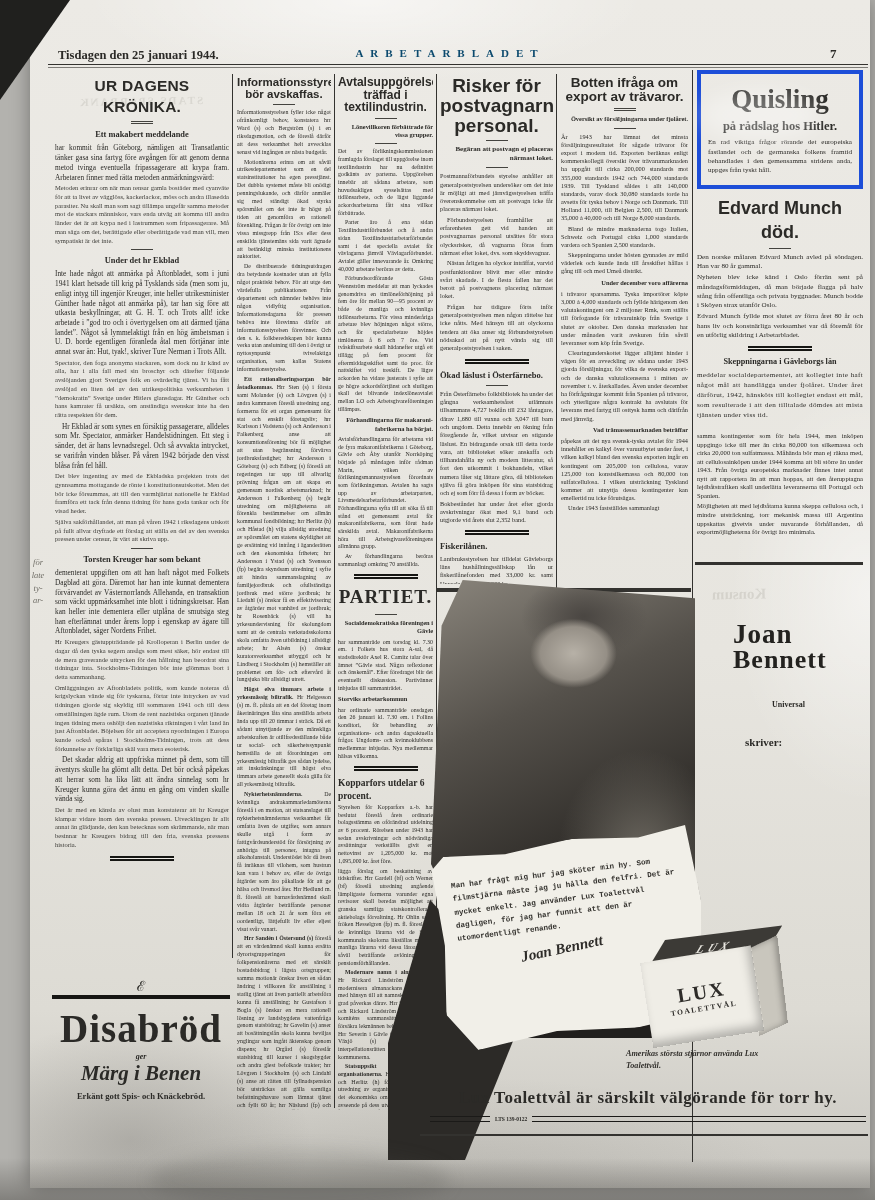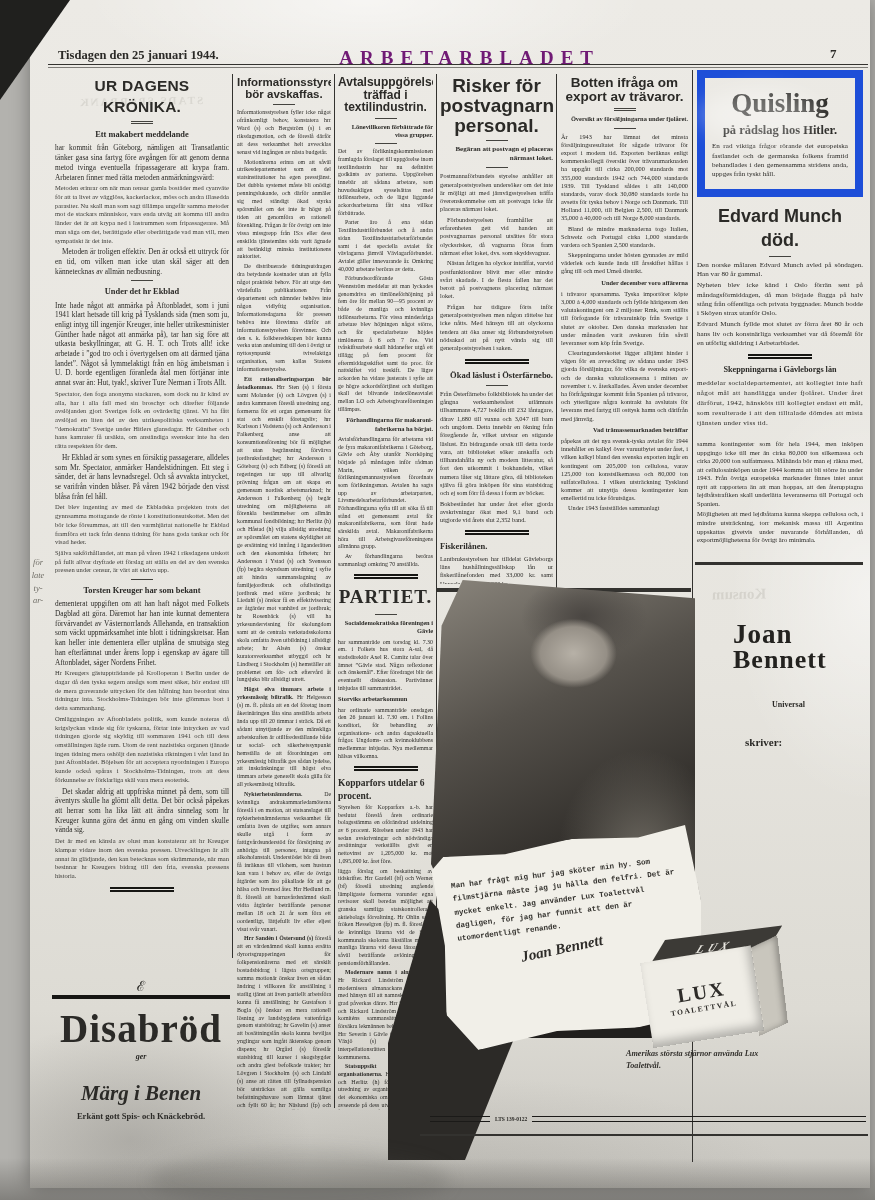--- a/index.html
+++ b/index.html
@@ -15,22 +15,22 @@
       linear-gradient(180deg, #eceae5 0%, #e7e5df 55%, #dddbd4 85%, #c9c7c1 100%);
     box-shadow:0 0 18px rgba(0,0,0,.35);}
   .corner-tl{position:absolute;left:0;top:0;width:70px;height:100px;background:#20201e;
     clip-path:polygon(0 0,100% 0,0 100%);}
   .edge-bottom{position:absolute;left:0;top:1158px;width:875px;height:42px;
     background:linear-gradient(180deg,rgba(70,68,64,.0),rgba(70,68,64,.45));}
   .stain{position:absolute;border-radius:50%;pointer-events:none;}
 
   
   .hdr-date{position:absolute;left:58px;top:48px;font-size:12.5px;font-weight:bold;}
-  .hdr-mast{position:absolute;left:300px;top:47px;width:300px;text-align:right;
-    font-size:19px;letter-spacing:7px;font-weight:bold;color:#701a75;}
+  .hdr-mast{position:absolute;left:300px;top:47px;width:300px;text-align:center;
+    font-size:11px;letter-spacing:7px;font-weight:bold;color:#0c4a6e;}
   .hdr-page{position:absolute;left:830px;top:46px;font-size:13px;font-weight:bold;}
   .rule{position:absolute;background:#33322f;}
 
   
   .col{position:absolute;text-align:justify;overflow:hidden;}
   .col p{margin:0 0 2px;text-indent:7px;}
   .col p.ni{text-indent:0;}
   .sm{font-size:90%;color:#3d3c38;}
   .ah{font-weight:bold;text-align:center;margin:5px 0 3px;text-indent:0;}
   .dash{width:22px;border-top:1px solid #44433f;margin:4px auto;}
@@ -48,26 +48,26 @@
   .h-sans{font-family:"Liberation Sans",sans-serif;font-weight:bold;text-align:center;
     line-height:1.05;margin:2px 0 3px;}
   .cB .h-sans{font-size:11.5px;}
   .cC .h-sans{font-size:12px;}
   .subh{font-weight:bold;font-size:6.4px;text-align:right;margin:3px 0;}
   .cD{left:440px;top:74px;width:113px;height:510px;font-size:6.3px;line-height:1.32;}
   .cD .h-sans{font-size:19px;}
   .cD .subh{font-size:7px;}
   .cE{left:561px;top:74px;width:127px;height:496px;font-size:6.3px;line-height:1.3;}
   .cE .h-sans{font-size:13.5px;}
-  .midh{font-weight:bold;font-size:8.5px;text-align:right;margin:4px 0 2px;}
+  .midh{font-weight:bold;font-size:8.5px;text-align:left;margin:4px 0 2px;}
   .midh2{font-weight:bold;font-size:9.5px;text-align:left;margin:4px 0 2px;font-family:Liberation Serif, serif;}
   .partiet{font-size:19px;font-weight:bold;text-align:center;letter-spacing:1px;margin:4px 0 2px;}
 
   .cF{left:697px;top:70px;width:166px;height:512px;font-size:7.1px;line-height:1.3;}
-  .qbox{border:8px solid #1d4ed8;padding:6px 7px 8px;margin-bottom:8px;}
+  .qbox{border:4px solid #1d4ed8;padding:6px 7px 8px;margin-bottom:8px;}
   .qtitle{font-size:27px;font-weight:bold;text-align:center;margin:2px 0 1px;}
   .qsub{font-size:12.5px;font-weight:bold;text-align:center;margin:0 0 4px;}
   .munchh{font-family:"Liberation Sans",sans-serif;font-size:18px;font-weight:bold;
     text-align:center;margin:4px 0 2px;}
   .polish{font-weight:bold;font-size:8.2px;text-align:center;margin:3px 0 2px;}
   .polis p{letter-spacing:.3px;line-height:1.42;}
 
   
   .photo{position:absolute;left:431px;top:580px;width:264px;height:458px;
     background:
@@ -107,21 +107,21 @@
   .slogan{position:absolute;left:428px;top:1088px;width:440px;text-align:center;
     font-size:17px;font-weight:bold;letter-spacing:.5px;}
   .codeline{position:absolute;left:430px;top:1116px;width:436px;display:flex;align-items:center;}
   .codeline .dbl{flex:0 0 auto;height:4px;border-top:1px solid #1b1a18;border-bottom:1px solid #1b1a18;}
   .codeline .code{font-size:5.5px;font-weight:bold;margin:0 5px;white-space:nowrap;}
 
   
   .disa{position:absolute;left:52px;top:978px;width:178px;text-align:center;}
   .disa .topbar{height:4px;background:#161613;margin-bottom:10px;}
   .disa .brand{font-size:39px;font-weight:bold;letter-spacing:1px;line-height:1;}
-  .disa .ger{font-size:8px;font-weight:bold;margin:4px 0 20px;font-style:italic;}
+  .disa .ger{font-size:8px;font-weight:bold;margin:4px 0 0;font-style:italic;}
   .disa .line{font-size:21px;font-weight:bold;font-style:italic;}
   .disa .tag{font-size:8.6px;font-weight:bold;margin-top:5px;}
   .squig{font-size:14px;text-align:center;margin:-2px 0 0;}
 
   .margin-note{position:absolute;left:30px;top:556px;width:16px;font-size:8.5px;
     font-style:italic;color:#6f6d66;line-height:1.5;text-align:center;}
   .ghost{position:absolute;font-weight:bold;color:#8b887d;transform:scaleX(-1) rotate(1deg);
     pointer-events:none;}
   .g1{left:78px;top:95px;font-size:11px;opacity:.18;letter-spacing:2px;}
   .g2{left:712px;top:586px;font-size:15px;opacity:.2;}
@@ -148,21 +148,20 @@
   <div class="ghost g1">STADS SPARBANK</div>
   <div class="ghost g2">Konsum</div>
   <div class="margin-note">för late ty- ar-</div>
 
   <div class="col cA">
     <div class="title">UR DAGENS KRÖNIKA.</div>
     <div class="dash2"></div>
     <div class="ah">Ett makabert meddelande</div>
     <p class="ni">har kommit från Göteborg, nämligen att Transatlantic tänker gasa sina fartyg före avgången för att genom denna metod tvinga eventuella fripassagerare att krypa fram. Arbetaren finner med rätta metoden anmärkningsvärd:</p>
     <p class="sm ni">Metoden erinrar om när man rensar gamla bostäder med cyanväte för att ta livet av vägglöss, kackerlackor, möss och andra illasedda parasiter. Nu skall man som sagt tillämpa ungefär samma metoder mot de stackars människor, vars enda utväg att komma till andra länder det är att krypa ned i lastrummen som fripassagerare. Må man säga om det, berättigade eller oberättigade vad man vill, men sympatiskt är det inte.</p>
-    <p>Metoden är troligen effektiv. Den är också ett uttryck för en tid, om vilken man icke utan skäl säger att den kännetecknas av allmän nedbusning.</p>
     <div class="dash"></div>
     <div class="ah">Under det hr Ekblad</div>
     <p class="ni">Inte hade något att anmärka på Aftonbladet, som i juni 1941 klart hetsade till krig på Tysklands sida (men som ju, enligt intyg till ingenjör Kreuger, inte heller utrikesminister Günther hade något att anmärka på), tar han sig före att utkasta beskyllningar, att G. H. T. och Trots allt! icke arbetade i ”god tro och i övertygelsen om att därmed tjäna landet”. Något så lymmelaktigt från en hög ämbetsman i U. D. borde egentligen föranleda åtal men förtjänar inte annat svar än: Hut, tyak!, skriver Ture Nerman i Trots Allt.</p>
     <p class="sm ni">Spectator, den foga anonyma stackaren, som dock nu är känd av alla, har i alla fall med sin broschyr och därefter följande avslöjanden gjort Sveriges folk en ovärderlig tjänst. Vi ha fått avslöjad en liten del av den utrikespolitiska verksamheten i ”demokratin” Sverige under Hitlers glansdagar. Hr Günther och hans kamrater få ursäkta, om anständiga svenskar inte ha den rätta respekten för dem.</p>
     <p>Hr Ekblad är som synes en försiktig passagerare, alldeles som Mr. Spectator, anmärker Handelstidningen. Ett steg i sänder, det är hans levnadsregel. Och så avvakta intrycket, se varifrån vinden blåser. På våren 1942 började den visst blåsa från fel håll.</p>
     <p class="sm ni">Det blev ingenting av med de Ekbladska projekten trots det gynnsamma mottagande de rönte i konstitutionsutskottet. Men det bör icke försummas, att till den varmhjärtat nationelle hr Ekblad framföra ett tack från denna tidning för hans goda tankar och för visad heder.</p>
     <p class="sm ni">Själva sakförhållandet, att man på våren 1942 i riksdagens utskott på fullt allvar dryftade ett förslag att ställa en del av den svenska pressen under censur, är värt att skriva upp.</p>
     <div class="dash"></div>
     <div class="ah">Torsten Kreuger har som bekant</div>
     <p class="ni">dementerat uppgiften om att han haft något med Folkets Dagblad att göra. Däremot har han inte kunnat dementera förvärvandet av Västernorrlands Allehanda, en transaktion som väckt uppmärksamhet inte blott i tidningskretsar. Han kan heller inte dementera eller utplåna de smutsiga steg han efterlämnat under årens lopp i egenskap av ägare till Aftonbladet, säger Nordens Frihet.</p>
@@ -294,20 +293,21 @@
   </div>
   <div class="soap">
     <div class="top">LUX</div>
     <div class="side"></div>
     <div class="front">
       <div class="b1">LUX</div>
       <div class="b2">TOALETTVÅL</div>
     </div>
   </div>
   <div class="caption">Amerikas största stjärnor använda Lux Toalettvål.</div>
+  <div class="slogan">Lux Toalettvål är särskilt välgörande för torr hy.</div>
   <div class="codeline">
     <div class="dbl" style="width:60px"></div>
     <div class="code">LTS 139-0122</div>
     <div class="dbl" style="flex:1"></div>
   </div>
   <div class="rule" style="left:420px;top:1134px;width:448px;height:2px"></div>
 
   <div class="edge-bottom"></div>
   <div class="stain" style="left:150px;top:1150px;width:300px;height:60px;background:rgba(80,78,74,.18);filter:blur(8px)"></div>
   <div class="stain" style="left:700px;top:90px;width:120px;height:50px;background:rgba(255,255,255,.35);filter:blur(10px)"></div>

